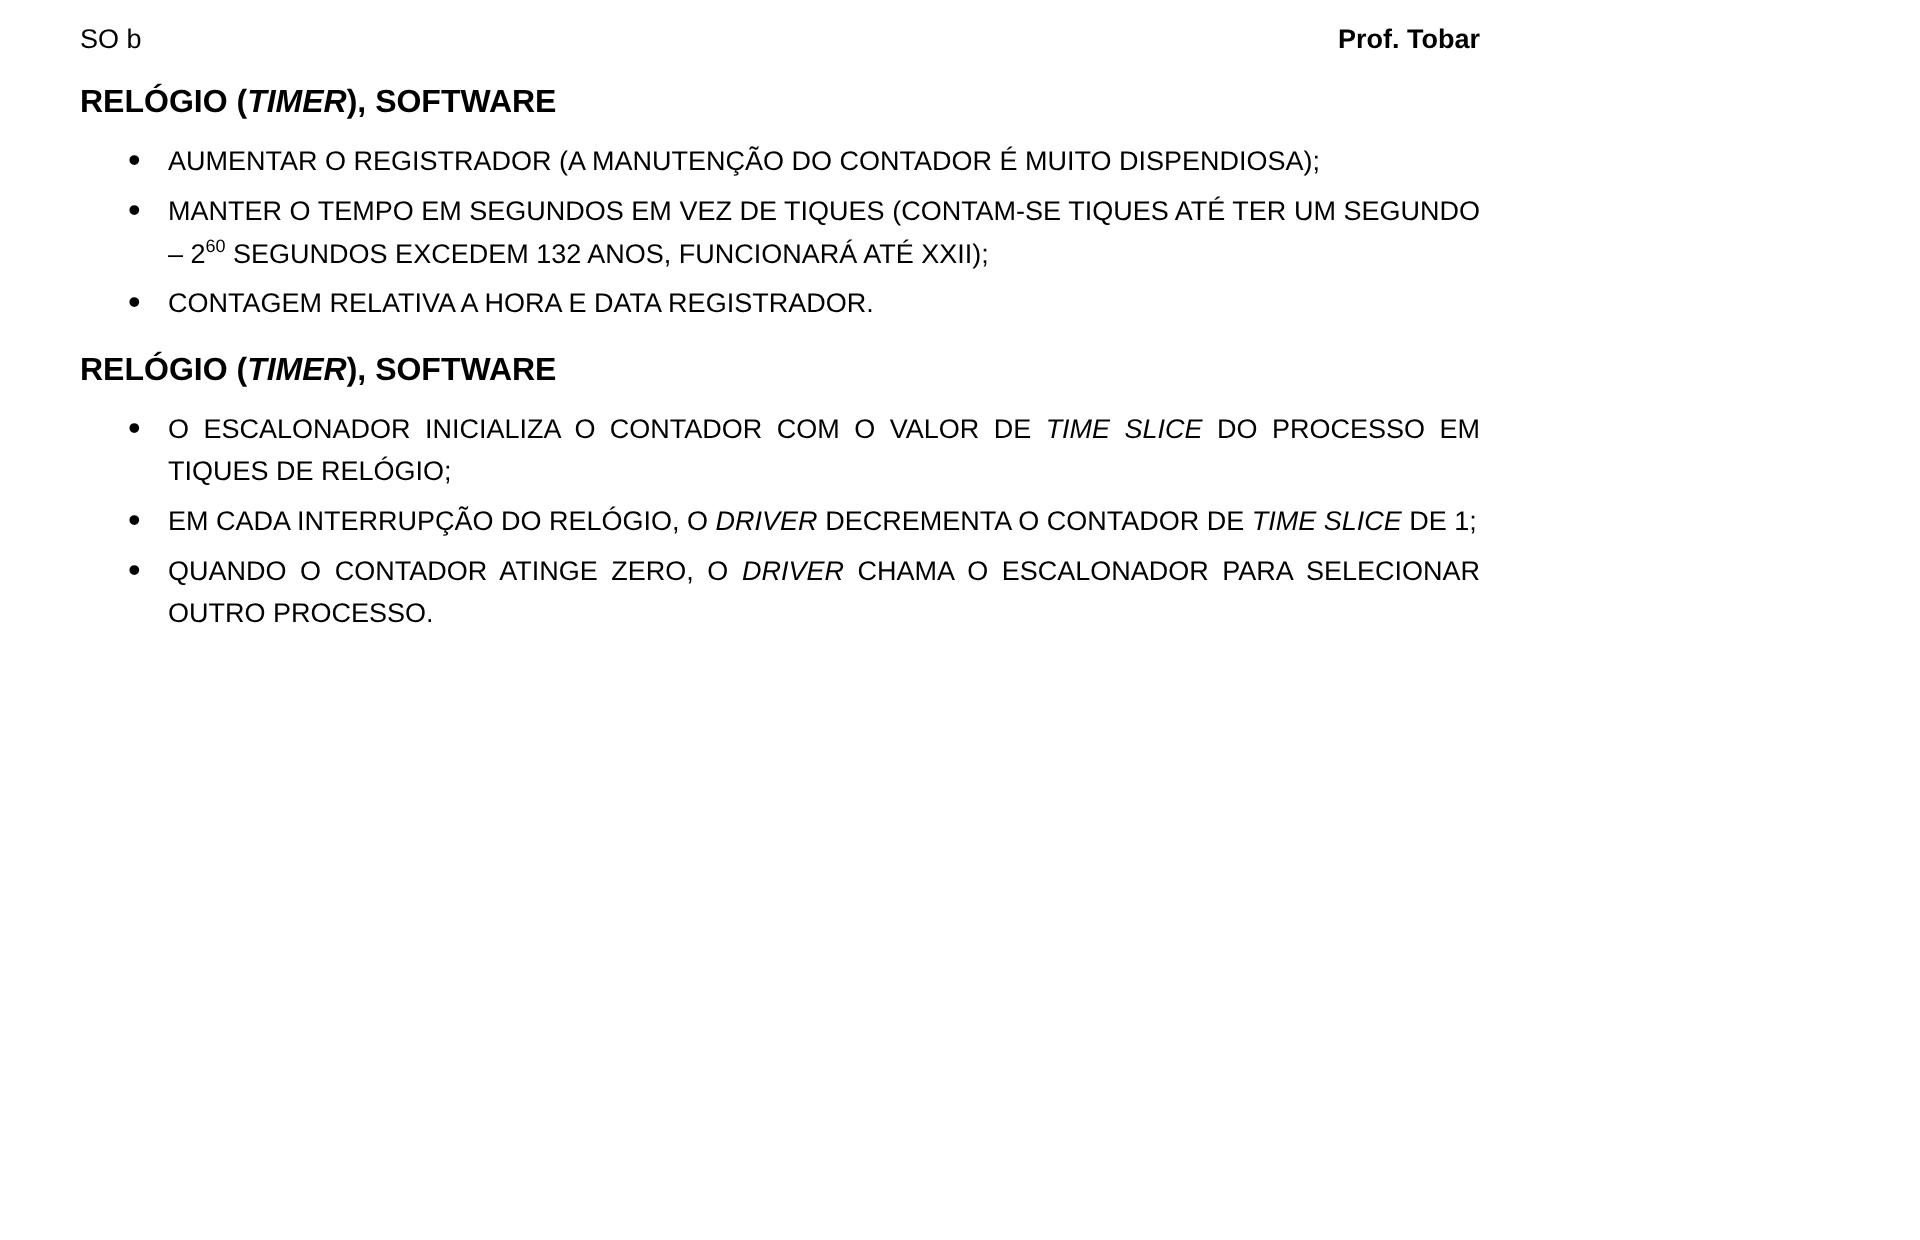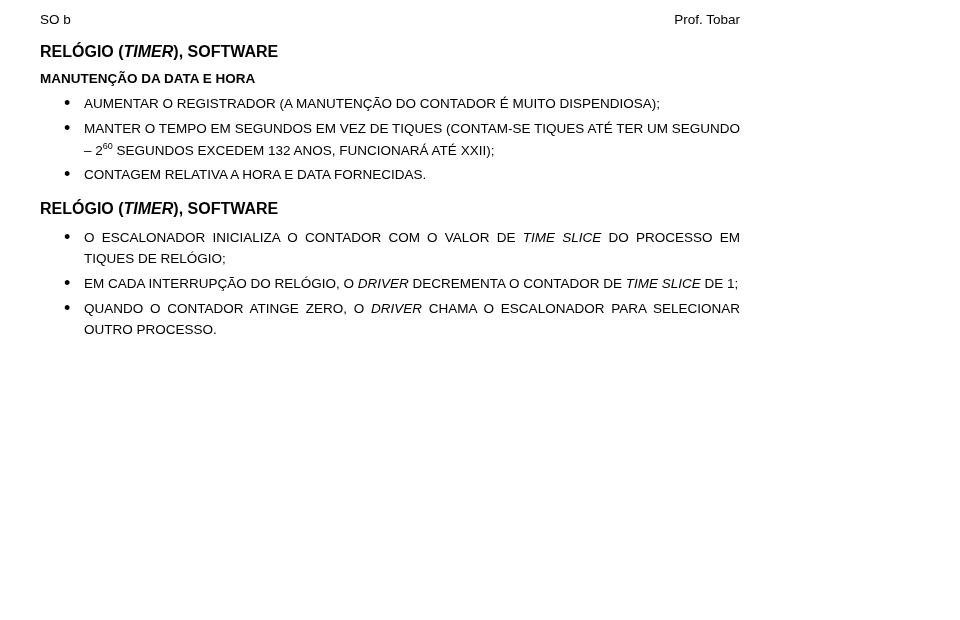--- a/index.html
+++ b/index.html
@@ -32,21 +32,21 @@
       margin-bottom: 16px;
     }
 
     .header-left {
       font-size: 13.5px;
       font-weight: normal;
     }
 
     .header-right {
       font-size: 13.5px;
-      font-weight: normal;
+      font-weight: bold;
     }
 
     .section-title {
       font-size: 16px;
       font-weight: bold;
       margin-bottom: 10px;
       margin-top: 0;
     }
 
     .section-title em {
@@ -112,40 +112,39 @@
   <div class="header">
     <span class="header-left">SO b</span>
     <span class="header-right">Prof. Tobar</span>
   </div>
 
   <div class="section-block">
     <div class="section-title">
       RELÓGIO (<em>TIMER</em>), SOFTWARE
     </div>
 
-    <div class="subtitle">MANUTENÇÃO DA DATA E HORA</div>
 
 
     <div class="bullet-list">
       <div class="bullet-item">
         <span class="bullet-dot">•</span>
         <span class="bullet-text">
           AUMENTAR O REGISTRADOR (A MANUTENÇÃO DO CONTADOR É MUITO DISPENDIOSA);
         </span>
       </div>
       <div class="bullet-item">
         <span class="bullet-dot">•</span>
         <span class="bullet-text">
           MANTER O TEMPO EM SEGUNDOS EM VEZ DE TIQUES (CONTAM-SE TIQUES ATÉ TER UM SEGUNDO – 2<sup>60</sup> SEGUNDOS EXCEDEM 132 ANOS, FUNCIONARÁ ATÉ XXII);
         </span>
       </div>
       <div class="bullet-item">
         <span class="bullet-dot">•</span>
         <span class="bullet-text">
-          CONTAGEM RELATIVA A HORA E DATA FORNECIDAS.
+          CONTAGEM RELATIVA A HORA E DATA REGISTRADOR.
         </span>
       </div>
     </div>
   </div>
 
   <div class="section-block">
     <div class="section-title">
       RELÓGIO (<em>TIMER</em>), SOFTWARE
     </div>
 

